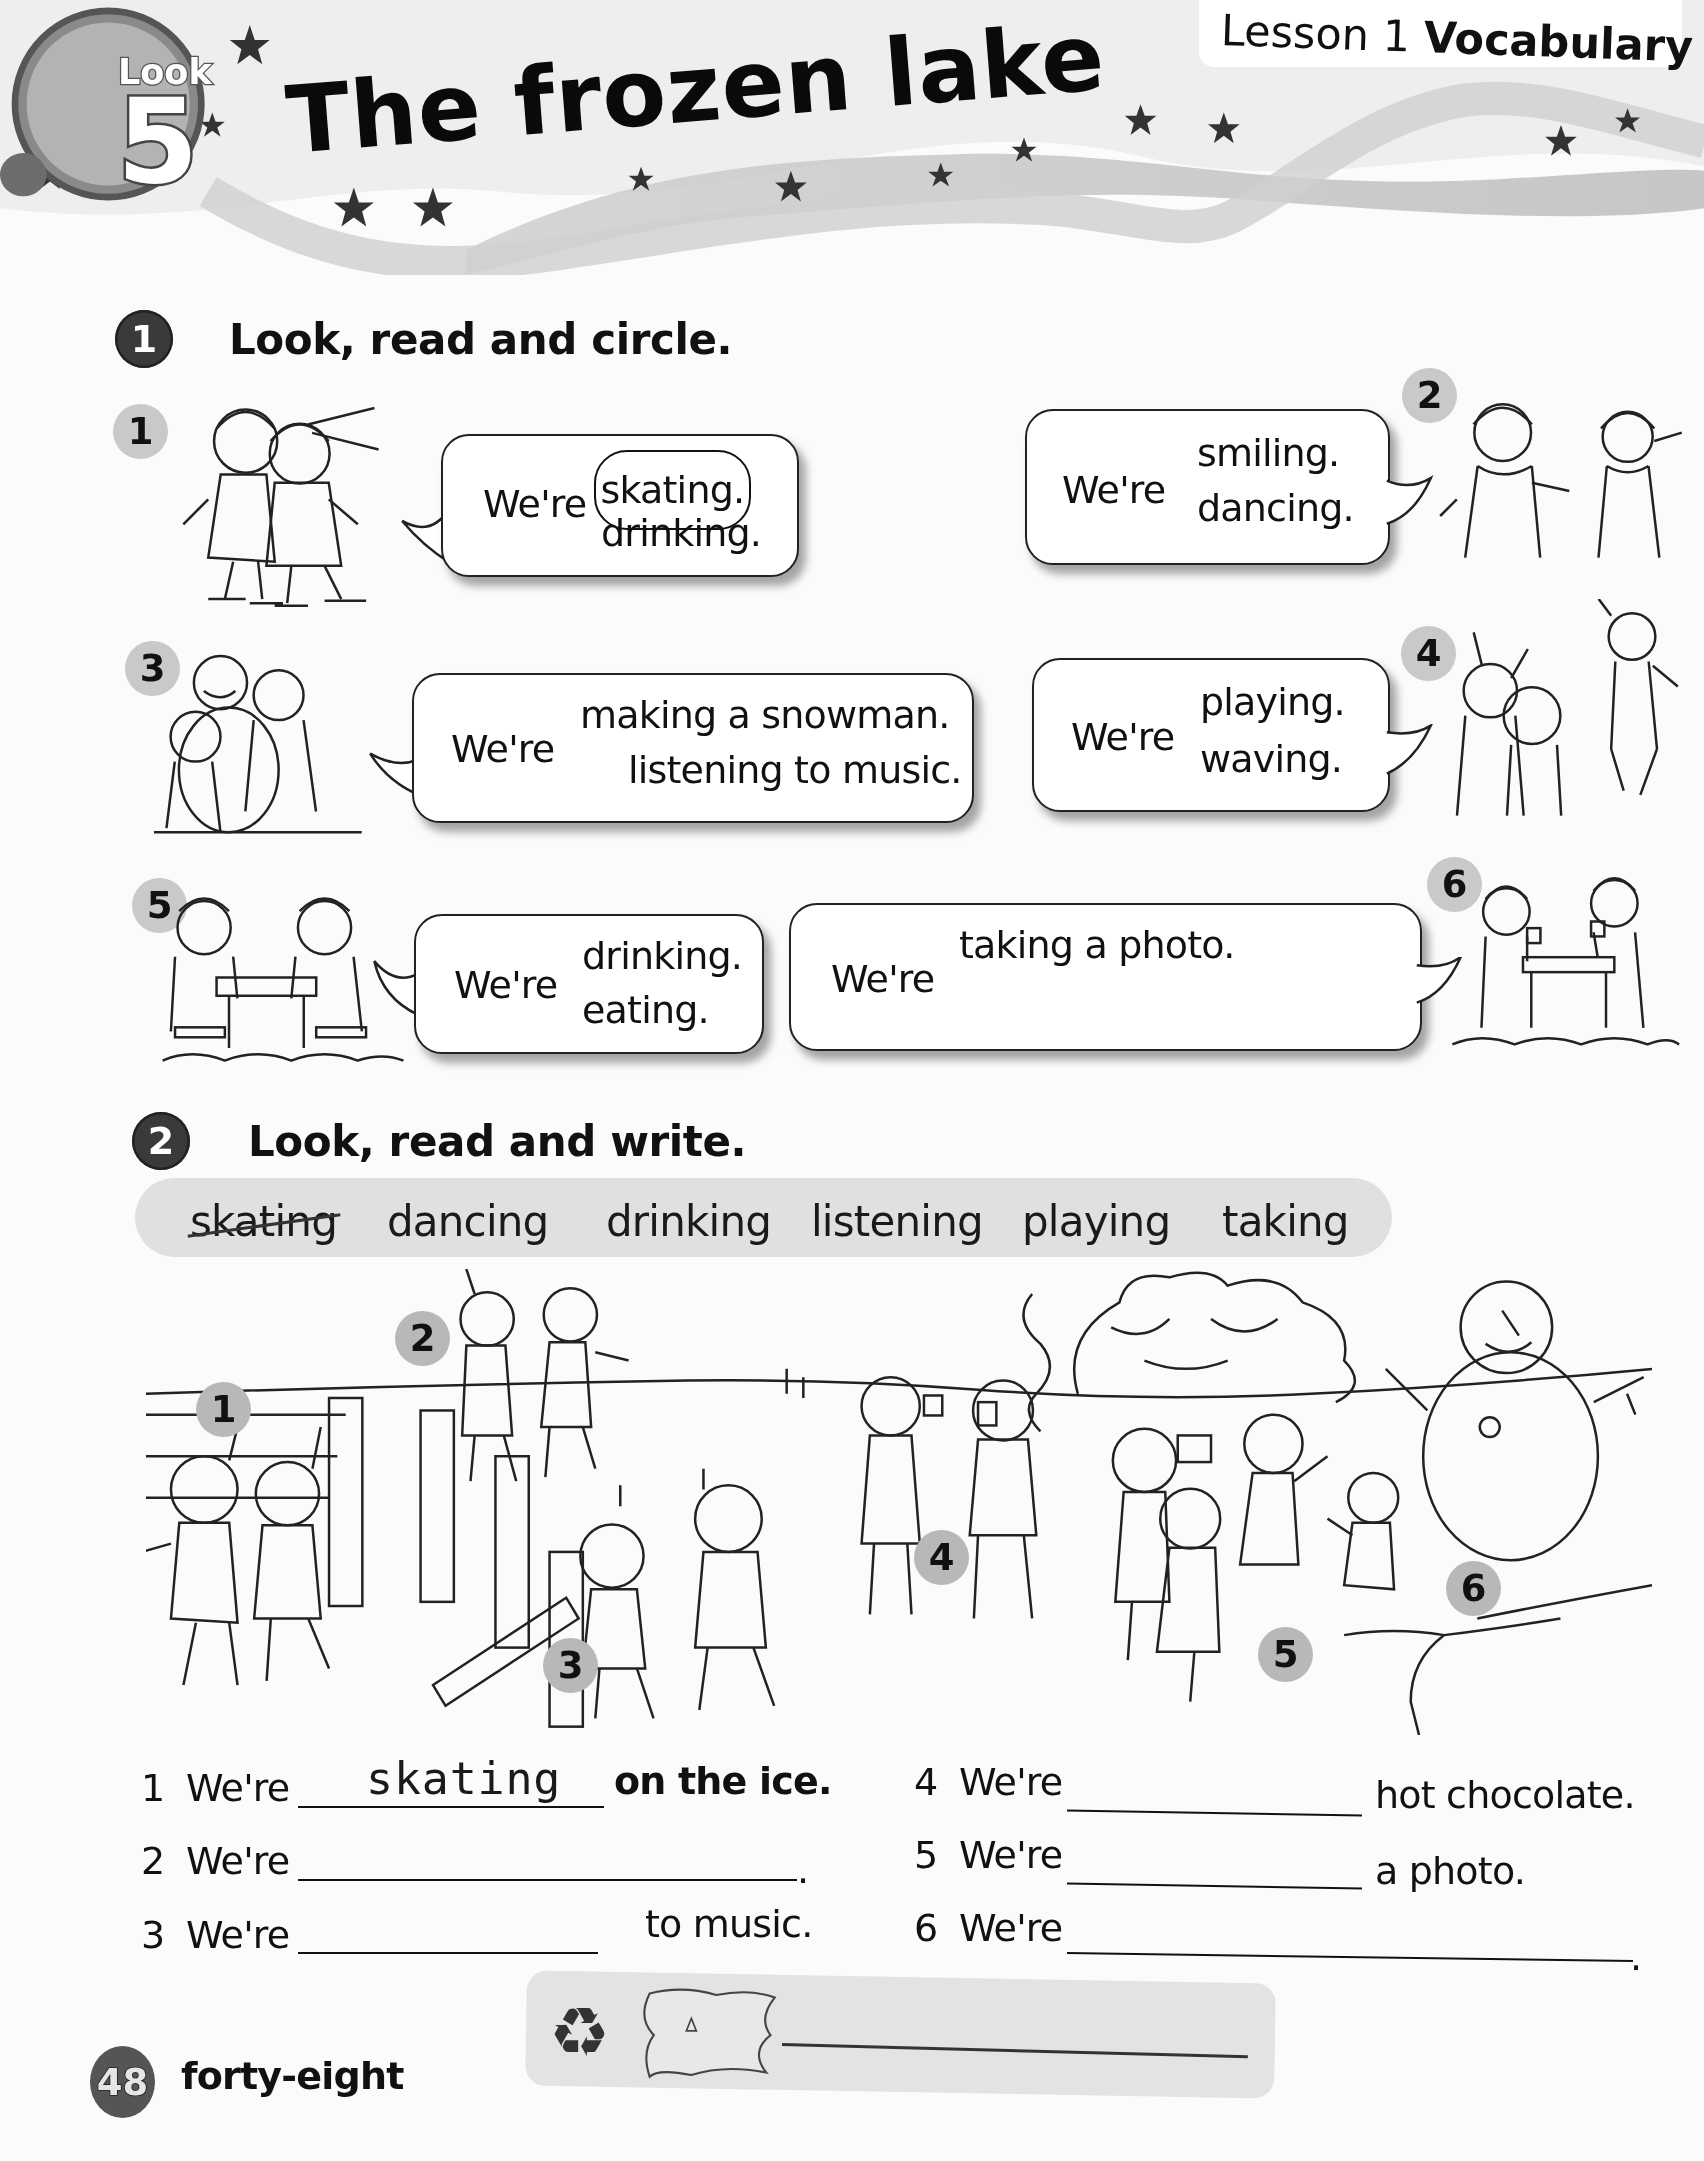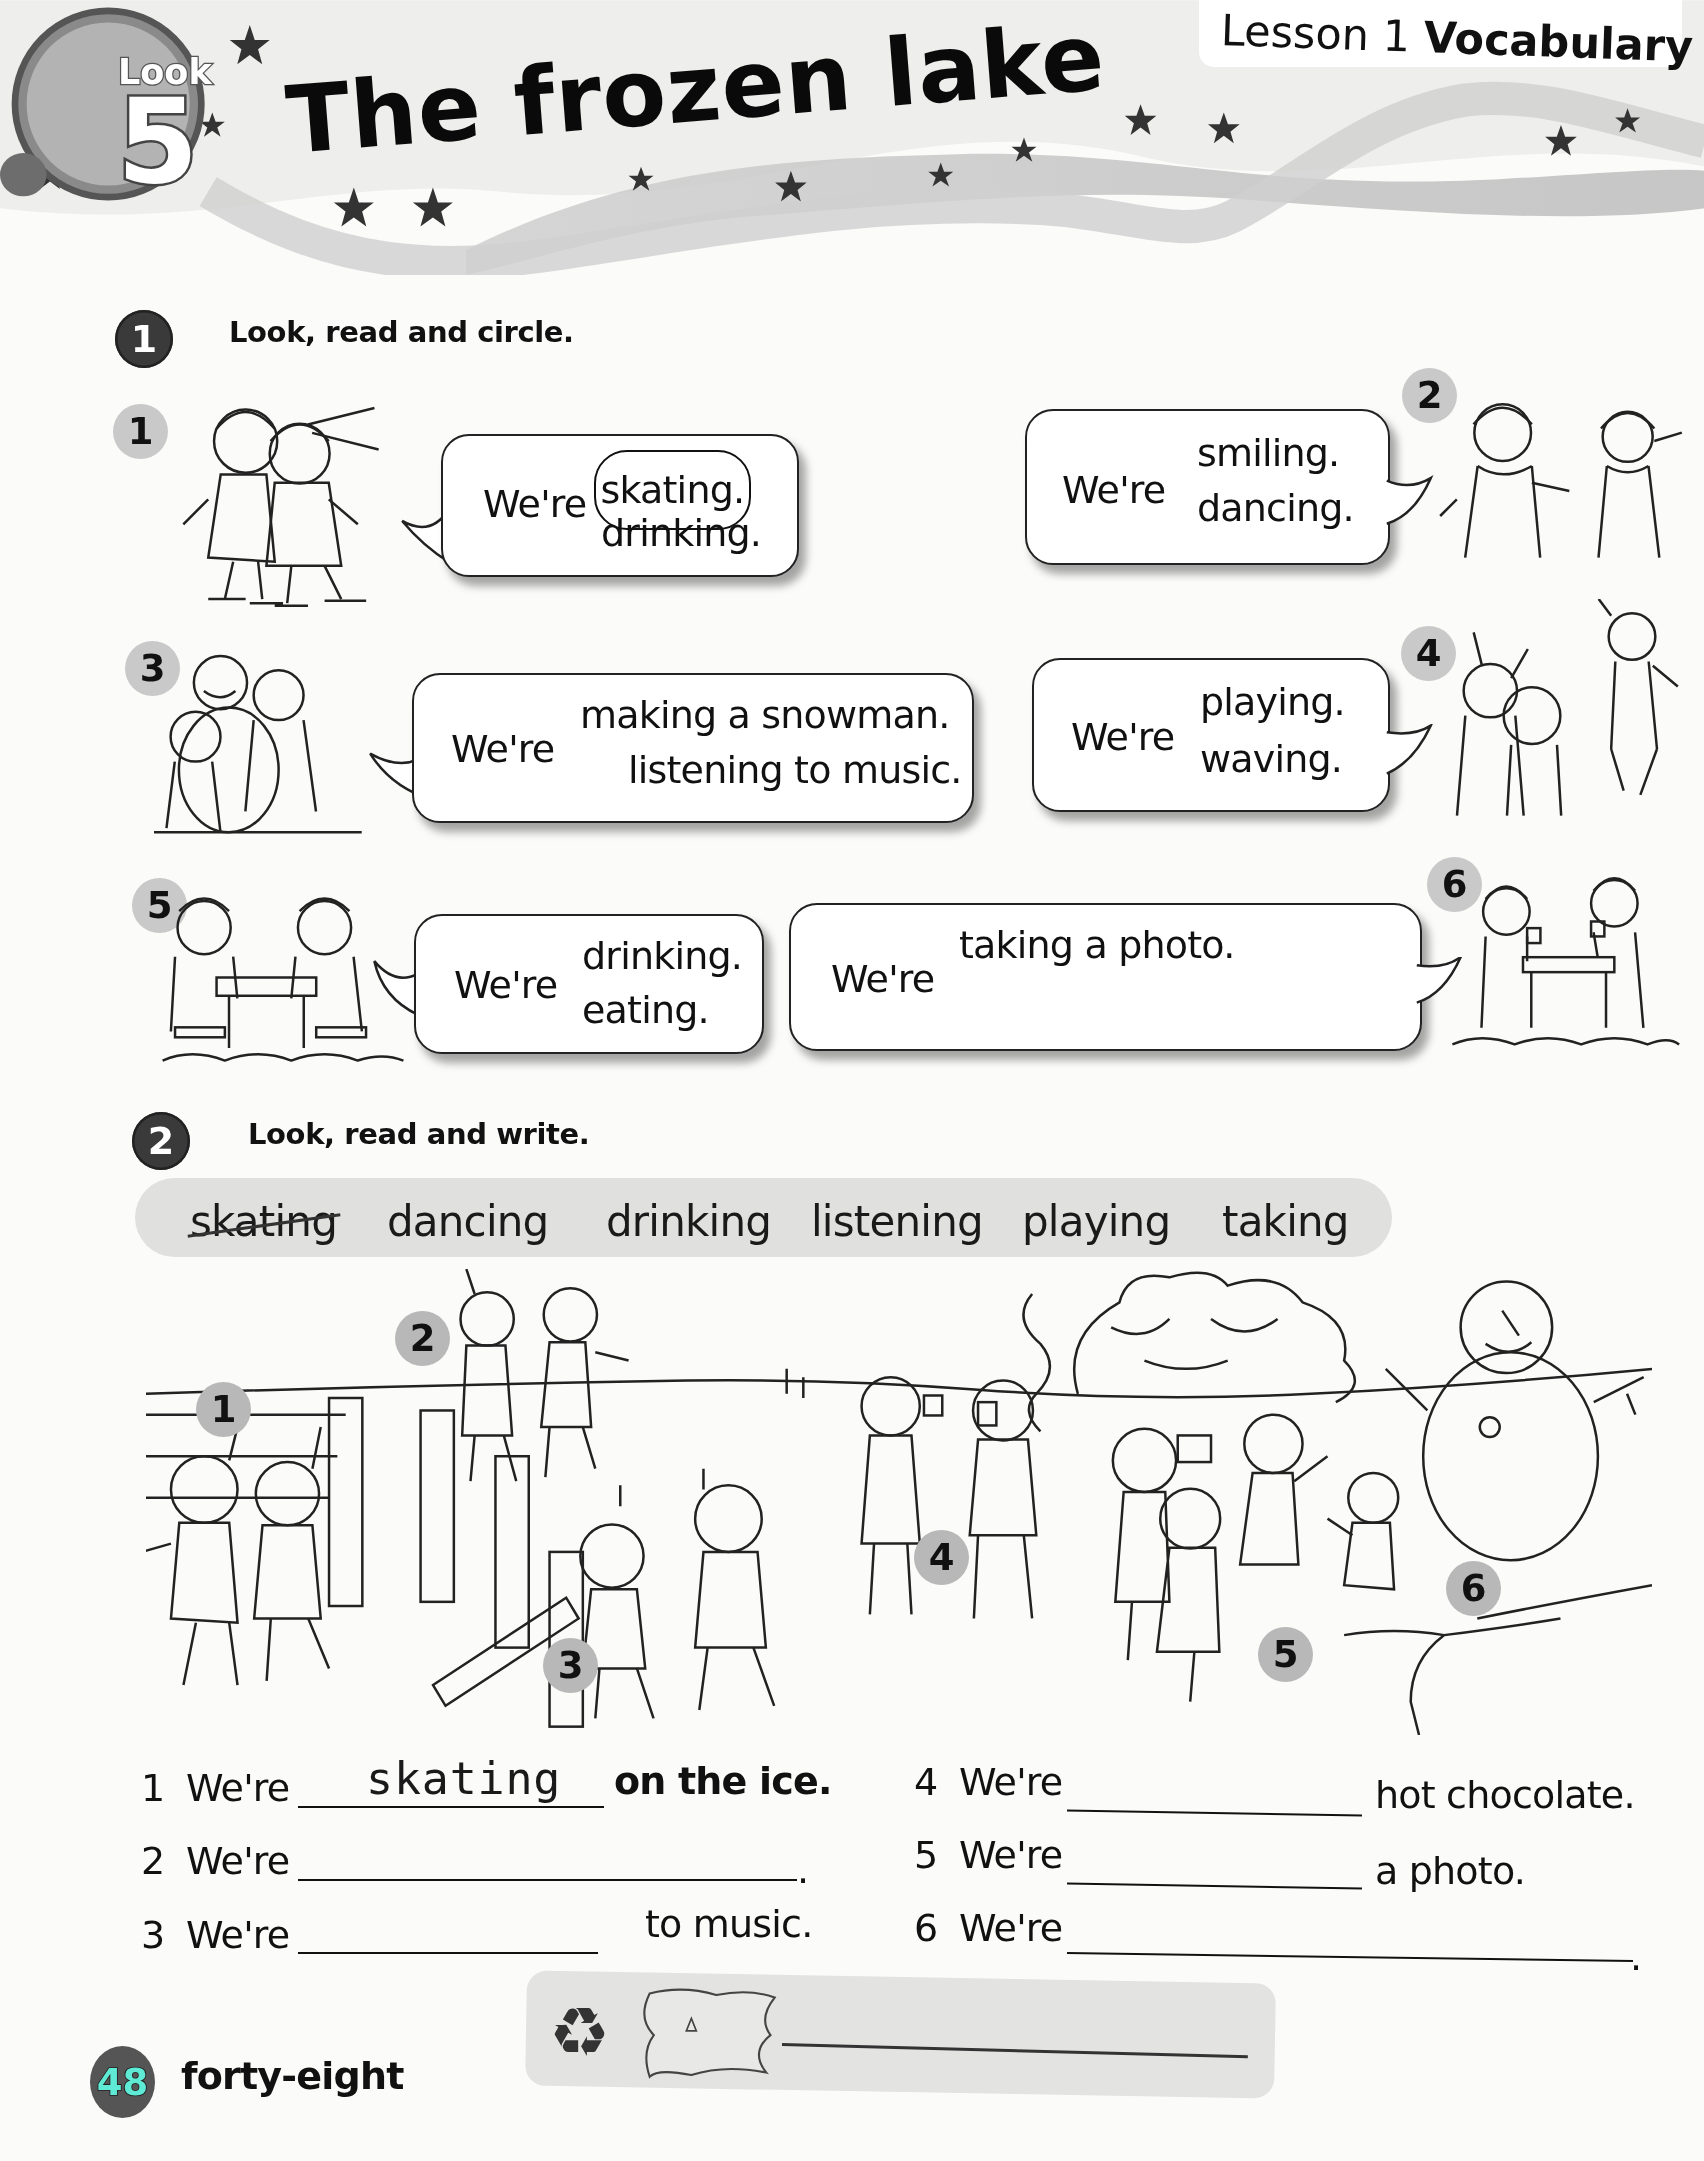--- a/index.html
+++ b/index.html
@@ -15,21 +15,21 @@
   .unit-label { position: absolute; left: 118px; top: 52px; font-family: "DejaVu Sans", sans-serif; font-weight: bold; font-size: 35px; color: #fff; -webkit-text-stroke: 2.5px #555; paint-order: stroke fill; }
   .unit-number { position: absolute; left: 117px; top: 83px; font-family: "DejaVu Sans", sans-serif; font-weight: bold; font-size: 117px; line-height: 1; color: #fff; -webkit-text-stroke: 5px #444; paint-order: stroke fill; }
   .page-title { position: absolute; left: 291px; top: 67px; font-family: "DejaVu Sans", sans-serif; font-weight: bold; font-size: 93px; letter-spacing: 0.8px; color: #0a0a0a; transform: rotate(-4.5deg); transform-origin: left bottom; white-space: nowrap; }
   .lesson-tab { position: absolute; left: 1199px; top: 0px; width: 483px; height: 67px; background: #fff; border-radius: 0 0 15px 15px; }
   .lesson-text { position: absolute; left: 1222px; top: 5px; font-size: 43px; transform: rotate(2deg); transform-origin: left top; white-space: nowrap; }
   .lesson-text .light { font-family: "DejaVu Sans", sans-serif; font-weight: normal; }
   .lesson-text .bold { font-family: "DejaVu Sans", sans-serif; font-weight: bold; }
 
   
   .sec-num { position: absolute; width: 58px; height: 58px; border-radius: 50%; background: #3a3a3a; color: #fff; font-weight: bold; font-size: 38px; display: flex; align-items: center; justify-content: center; box-shadow: inset 0 0 0 2.5px #222; }
-  .sec-title { position: absolute; font-family: "DejaVu Sans", sans-serif; font-weight: bold; font-size: 29px; letter-spacing: -0.4px; }
+  .sec-title { position: absolute; font-family: "DejaVu Sans", sans-serif; font-weight: bold; font-size: 42px; letter-spacing: -0.4px; }
 
   
   .item-num { position: absolute; width: 55px; height: 55px; border-radius: 50%; background: #c9c9c9; color: #111; font-size: 37px; font-weight: bold; display: flex; align-items: center; justify-content: center; }
   .bubble { position: absolute; background: #fff; border: 2.5px solid #222; border-radius: 28px; box-shadow: 6.7px 8.3px 8.3px rgba(0,0,0,0.35); }
   .bubble .were { position: absolute; font-size: 38px; font-family: "DejaVu Sans", sans-serif; letter-spacing: -0.8px; }
   .bubble .opt { position: absolute; font-size: 38px; font-family: "DejaVu Sans", sans-serif; letter-spacing: -0.8px; white-space: nowrap; }
   .bubble .opt.circled { border: 2.5px solid #111; border-radius: 33px; padding: 16px 5px; margin-left: -7.5px; margin-top: -2.5px; }
   .tail { position: absolute; }
 
   .illus { position: absolute; }
@@ -43,21 +43,21 @@
   .scene { position: absolute; left: 146px; top: 1269px; width: 1506px; height: 466px; }
   .scene-num { position: absolute; width: 55px; height: 55px; border-radius: 50%; background: #b8b8b8; color: #111; font-size: 37px; font-weight: bold; display: flex; align-items: center; justify-content: center; }
 
   
   .sent { position: absolute; font-size: 38px; font-family: "DejaVu Sans", sans-serif; letter-spacing: -0.8px; white-space: nowrap; }
   .sent-num { position: absolute; font-size: 38px; font-family: "DejaVu Sans", sans-serif; }
   .blank { position: absolute; height: 0; border-bottom: 2.5px solid #111; }
   .answer { position: absolute; font-family: "DejaVu Sans Mono", monospace; font-size: 45px; color: #1a1a1a; letter-spacing: 0.8px; }
 
   
-  .footer-num { position: absolute; left: 90px; top: 2046px; width: 65px; height: 72px; border-radius: 50%; background: #555; color: #5eead4; font-weight: bold; font-size: 37px; display: flex; align-items: center; justify-content: center; -webkit-text-stroke: 1.7px #222; paint-order: stroke fill; }
+  .footer-num { position: absolute; left: 90px; top: 2046px; width: 65px; height: 72px; border-radius: 50%; background: #555; color: #e5e5e5; font-weight: bold; font-size: 37px; display: flex; align-items: center; justify-content: center; -webkit-text-stroke: 1.7px #222; paint-order: stroke fill; }
   .footer-word { position: absolute; left: 181px; top: 2054px; font-weight: bold; font-size: 38px; font-family: "DejaVu Sans", sans-serif; letter-spacing: -0.8px; }
   .recycle-box { position: absolute; left: 526px; top: 1977px; width: 749px; height: 115px; background: #e3e3e2; border-radius: 20px; transform: rotate(1deg); }
   .recycle-icon { position: absolute; left: 549px; top: 1999px; font-size: 68px; color: #333; line-height: 1; }
   .recycle-line { position: absolute; left: 782px; top: 2043px; width: 466px; border-bottom: 3.3px solid #333; transform: rotate(1.5deg); transform-origin: left; }
 </style>
 </head>
 <body>
 
 <div class="page">
 

